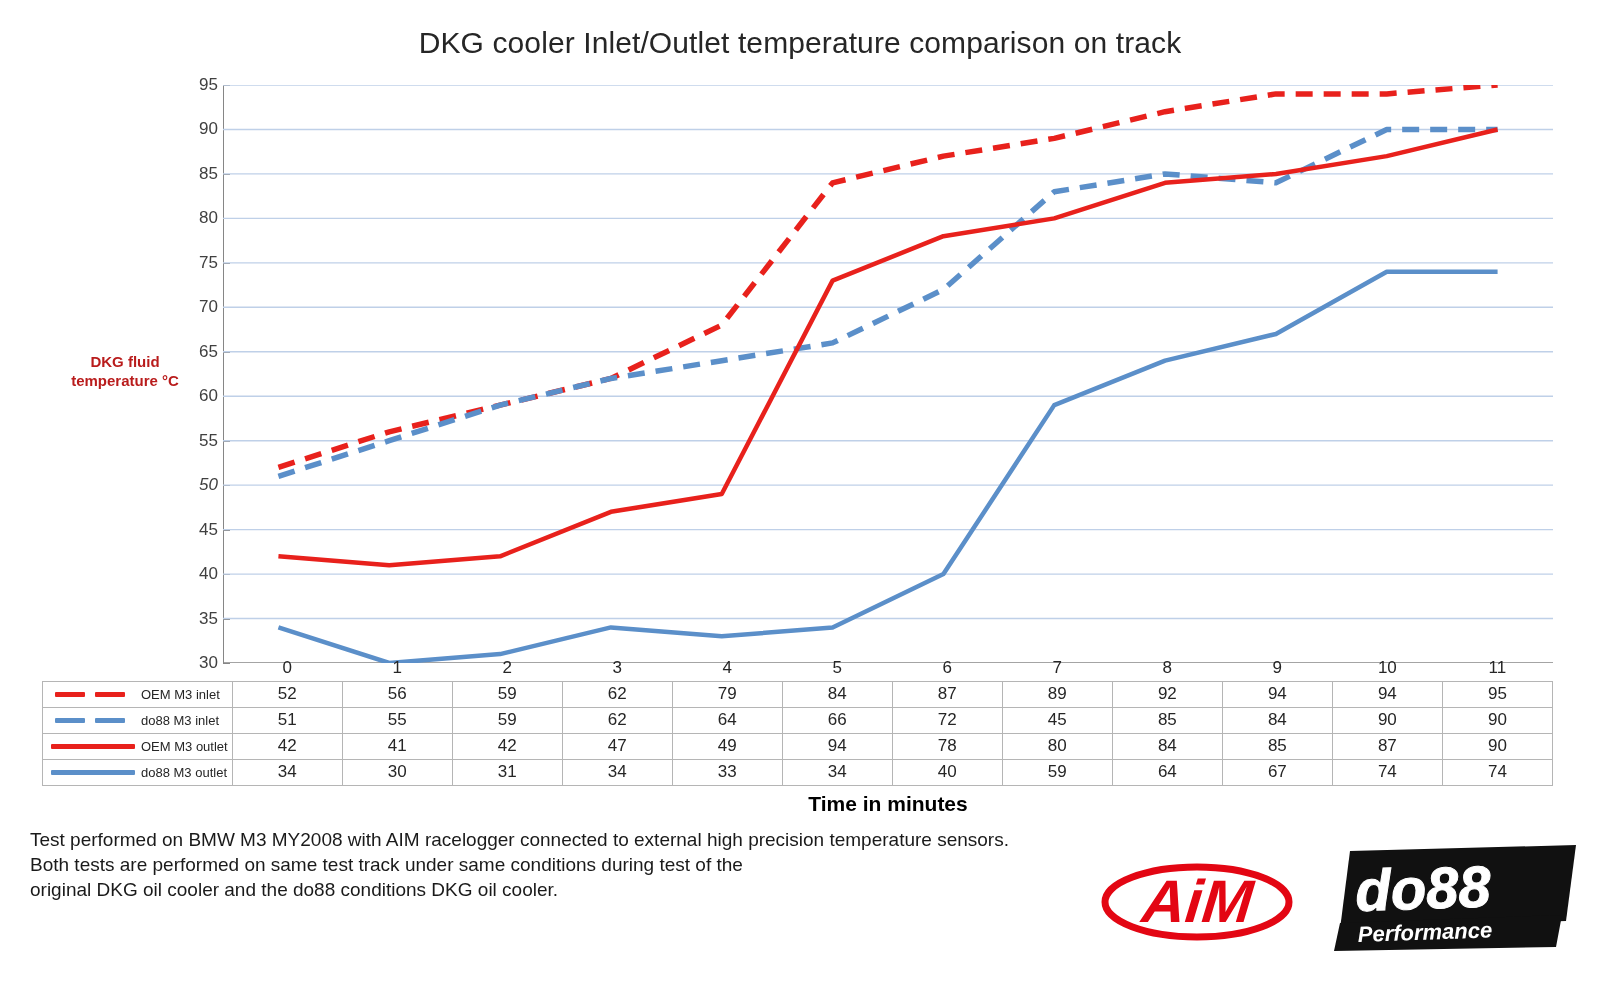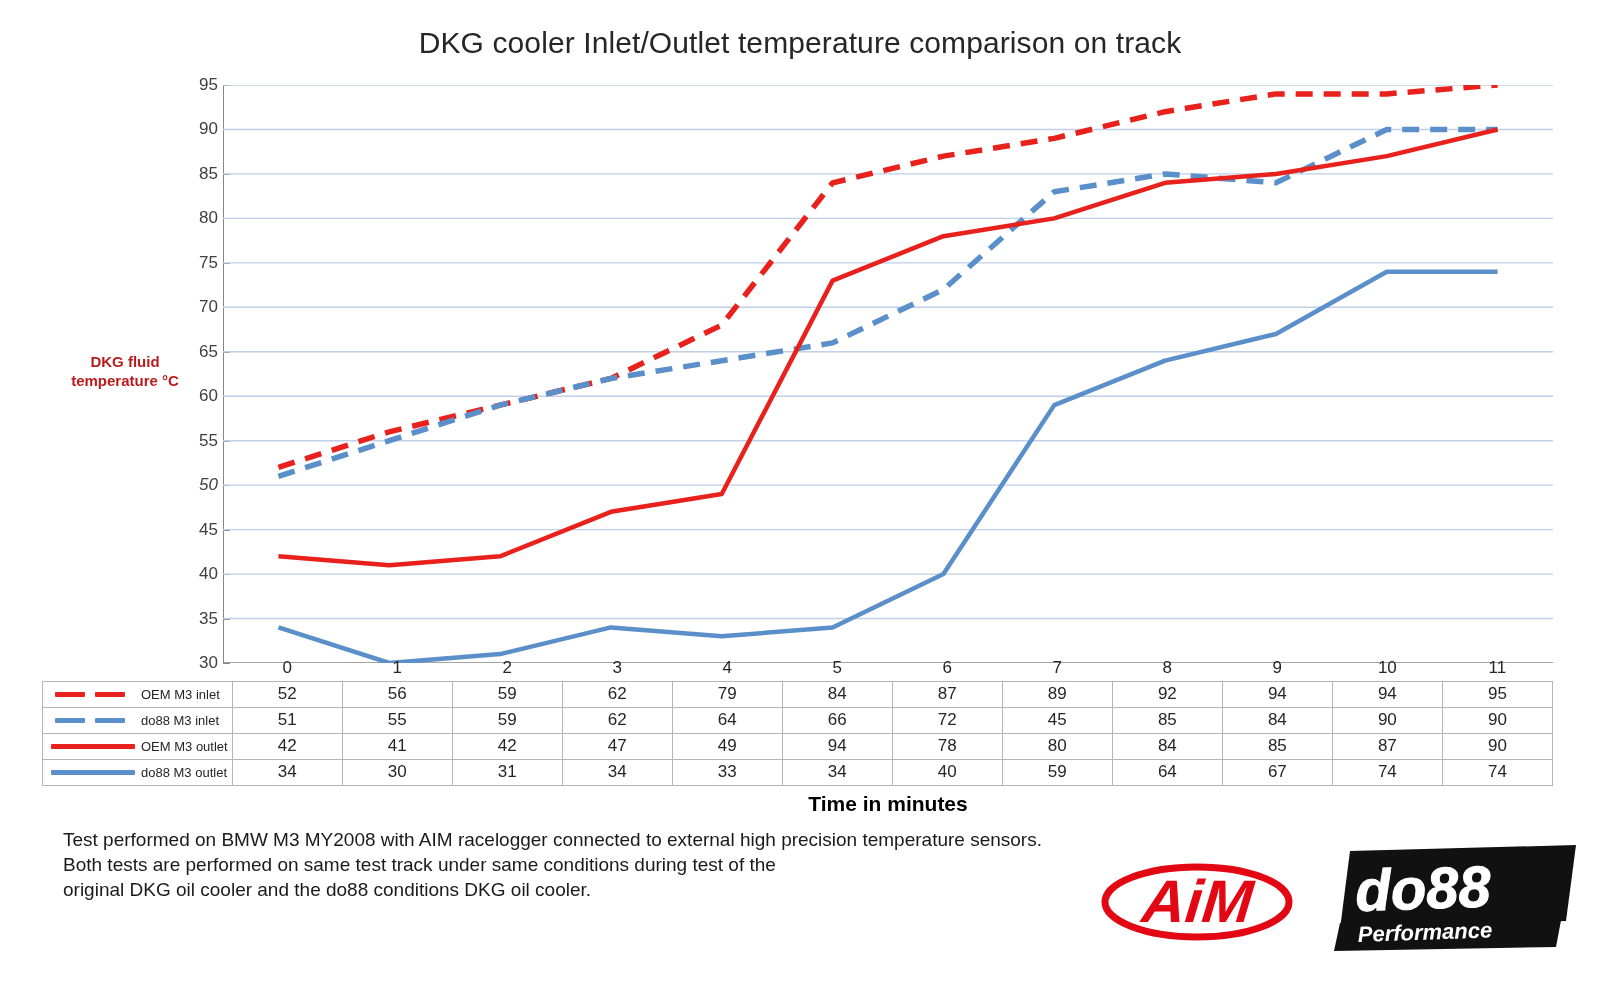--- a/index.html
+++ b/index.html
@@ -117,21 +117,20 @@
     color: #000;
   }
 
   
   #footer-note {
     position: absolute;
     left: 30px; top: 827px;
     font-size: 19px;
     line-height: 25px;
     color: #1a1a1a;
-    margin-left: 33px;
   }
   #footer-note div { white-space: nowrap; }
 
   
   #aim-logo { position:absolute; left:1100px; top:850px; width:195px; height:100px; }
   #do88-logo { position:absolute; left:1318px; top:843px; width:260px; height:110px; }
 </style>
 </head>
 <body>
 

